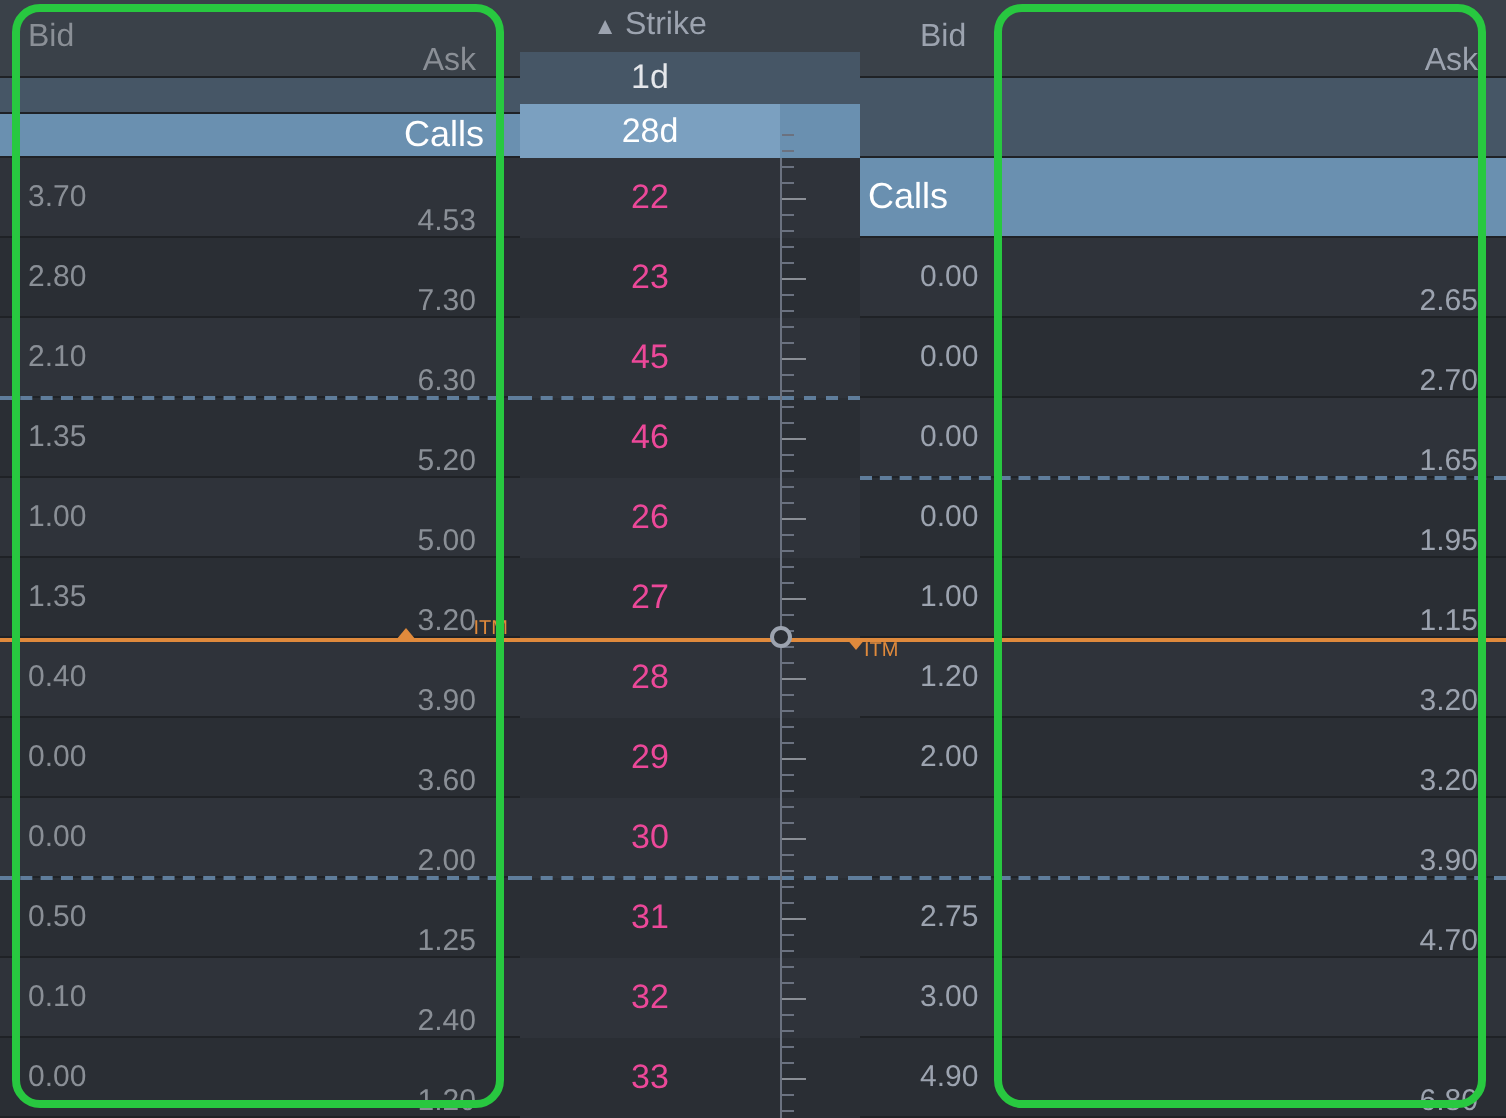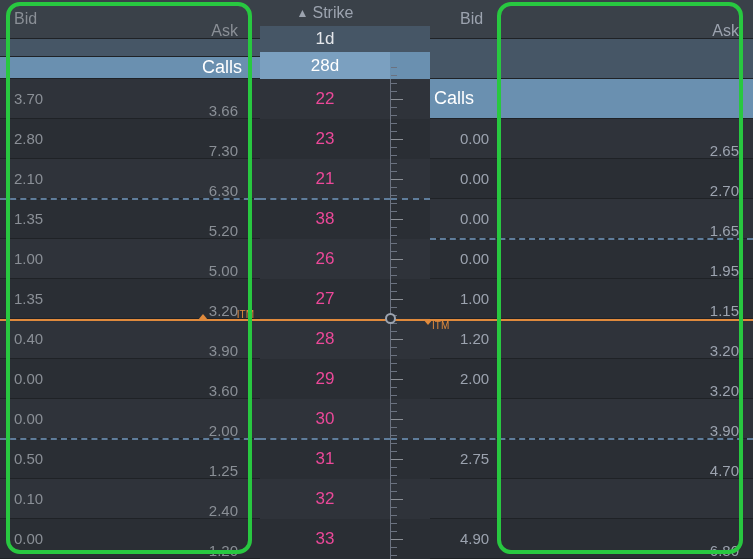--- a/index.html
+++ b/index.html
@@ -90,21 +90,21 @@
       <div class="cell bid headerLbl">Bid</div>
       <div class="cell ask headerLbl">Ask</div>
     </div>
     <div class="row sub1"></div>
     <div class="row sub2">
       <div class="sectionLbl">Calls</div>
     </div>
     <div id="calls-body">
         <div class="row alt0">
           <div class="cell bid">3.70</div>
-          <div class="cell ask">3.66</div>
+          <div class="cell ask">4.53</div>
         </div>
         <div class="row alt1">
           <div class="cell bid">2.80</div>
           <div class="cell ask">7.30</div>
         </div>
         <div class="row alt0">
           <div class="cell bid">2.10</div>
           <div class="cell ask">6.30</div>
         </div>
         <div class="row alt1">
@@ -163,25 +163,25 @@
       <span>28d</span>
     </div>
     <div id="strike-body">
         <div class="row alt0">
           <span>22</span>
         </div>
         <div class="row alt1">
           <span>23</span>
         </div>
         <div class="row alt0">
-          <span>21</span>
-        </div>
-        <div class="row alt1">
-          <div class="dash"></div>
-          <span>38</span>
+          <span>45</span>
+        </div>
+        <div class="row alt1">
+          <div class="dash"></div>
+          <span>46</span>
         </div>
         <div class="row alt0">
           <span>26</span>
         </div>
         <div class="row alt1">
           <span>27</span>
         </div>
         <div class="row alt0">
           <div class="itmLine"></div>
           <span>28</span>
@@ -391,20 +391,21 @@
         </div>
         <div class="row alt0">
           <div class="cell ask">3.90</div>
         </div>
         <div class="row alt1">
           <div class="dash"></div>
           <div class="cell bid">2.75</div>
           <div class="cell ask">4.70</div>
         </div>
         <div class="row alt0">
+          <div class="cell bid">3.00</div>
         </div>
         <div class="row alt1">
           <div class="cell bid">4.90</div>
           <div class="cell ask">6.80</div>
         </div>
       </div>
   </div>
 
   <div class="hilite left"></div>
   <div class="hilite right"></div>

